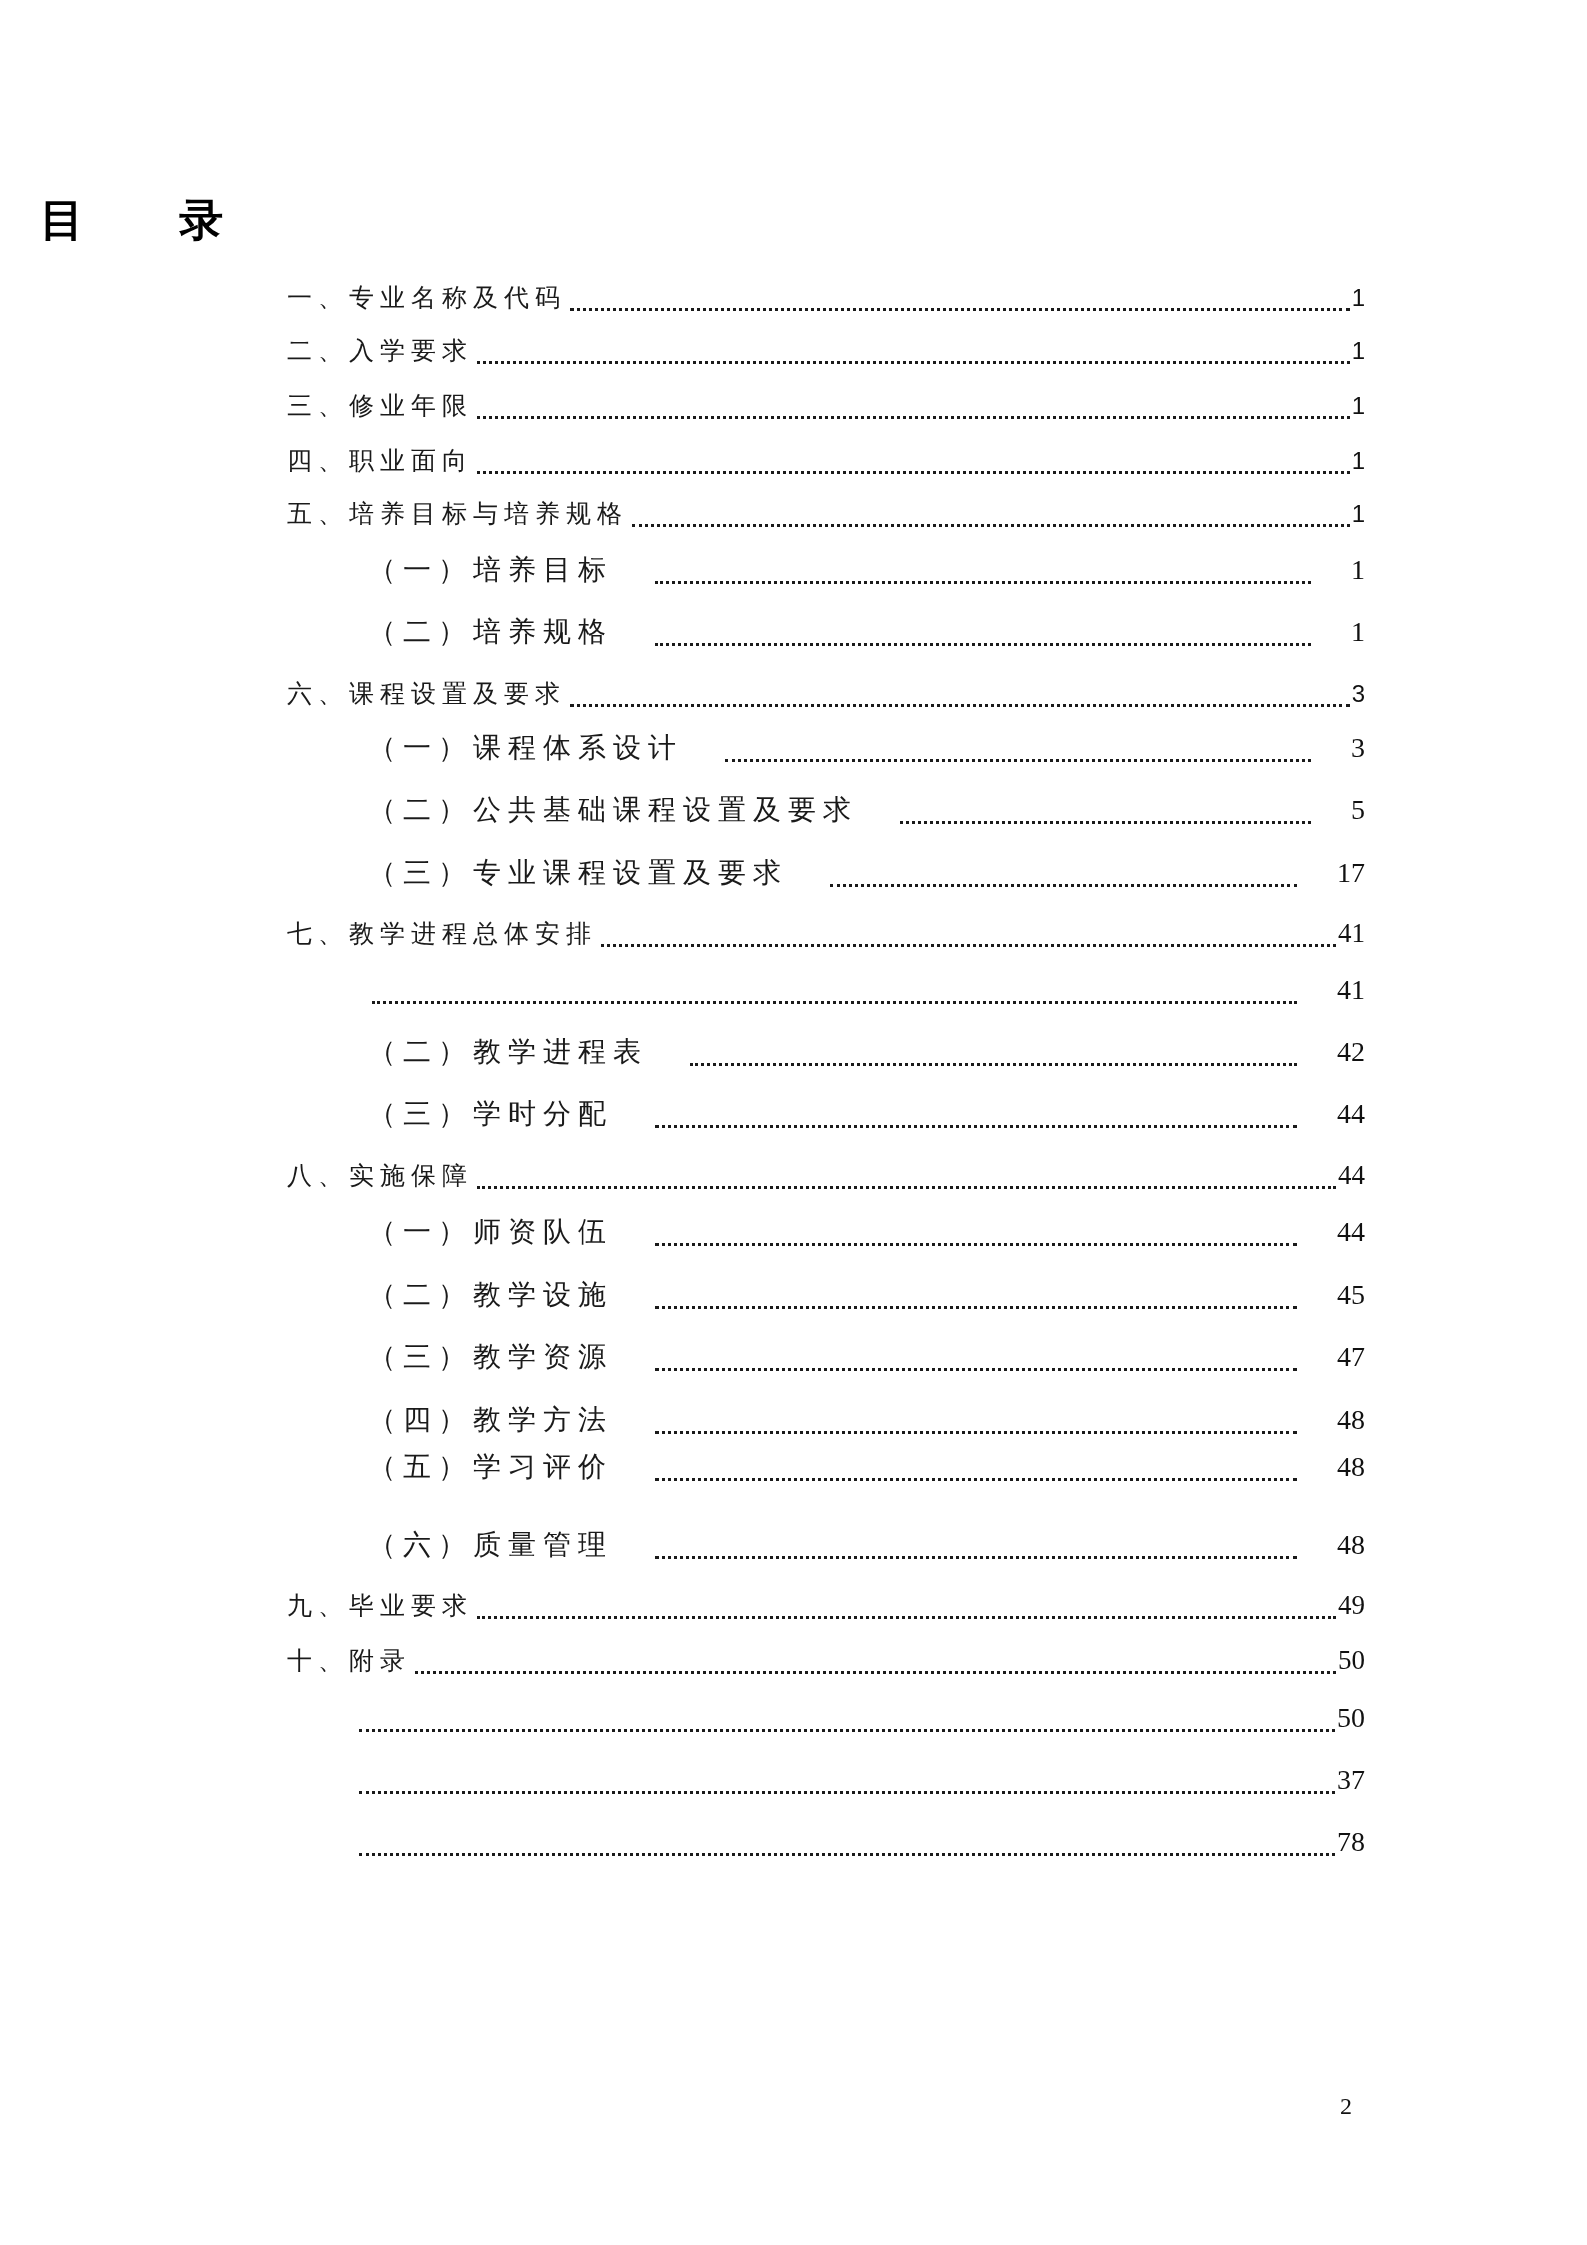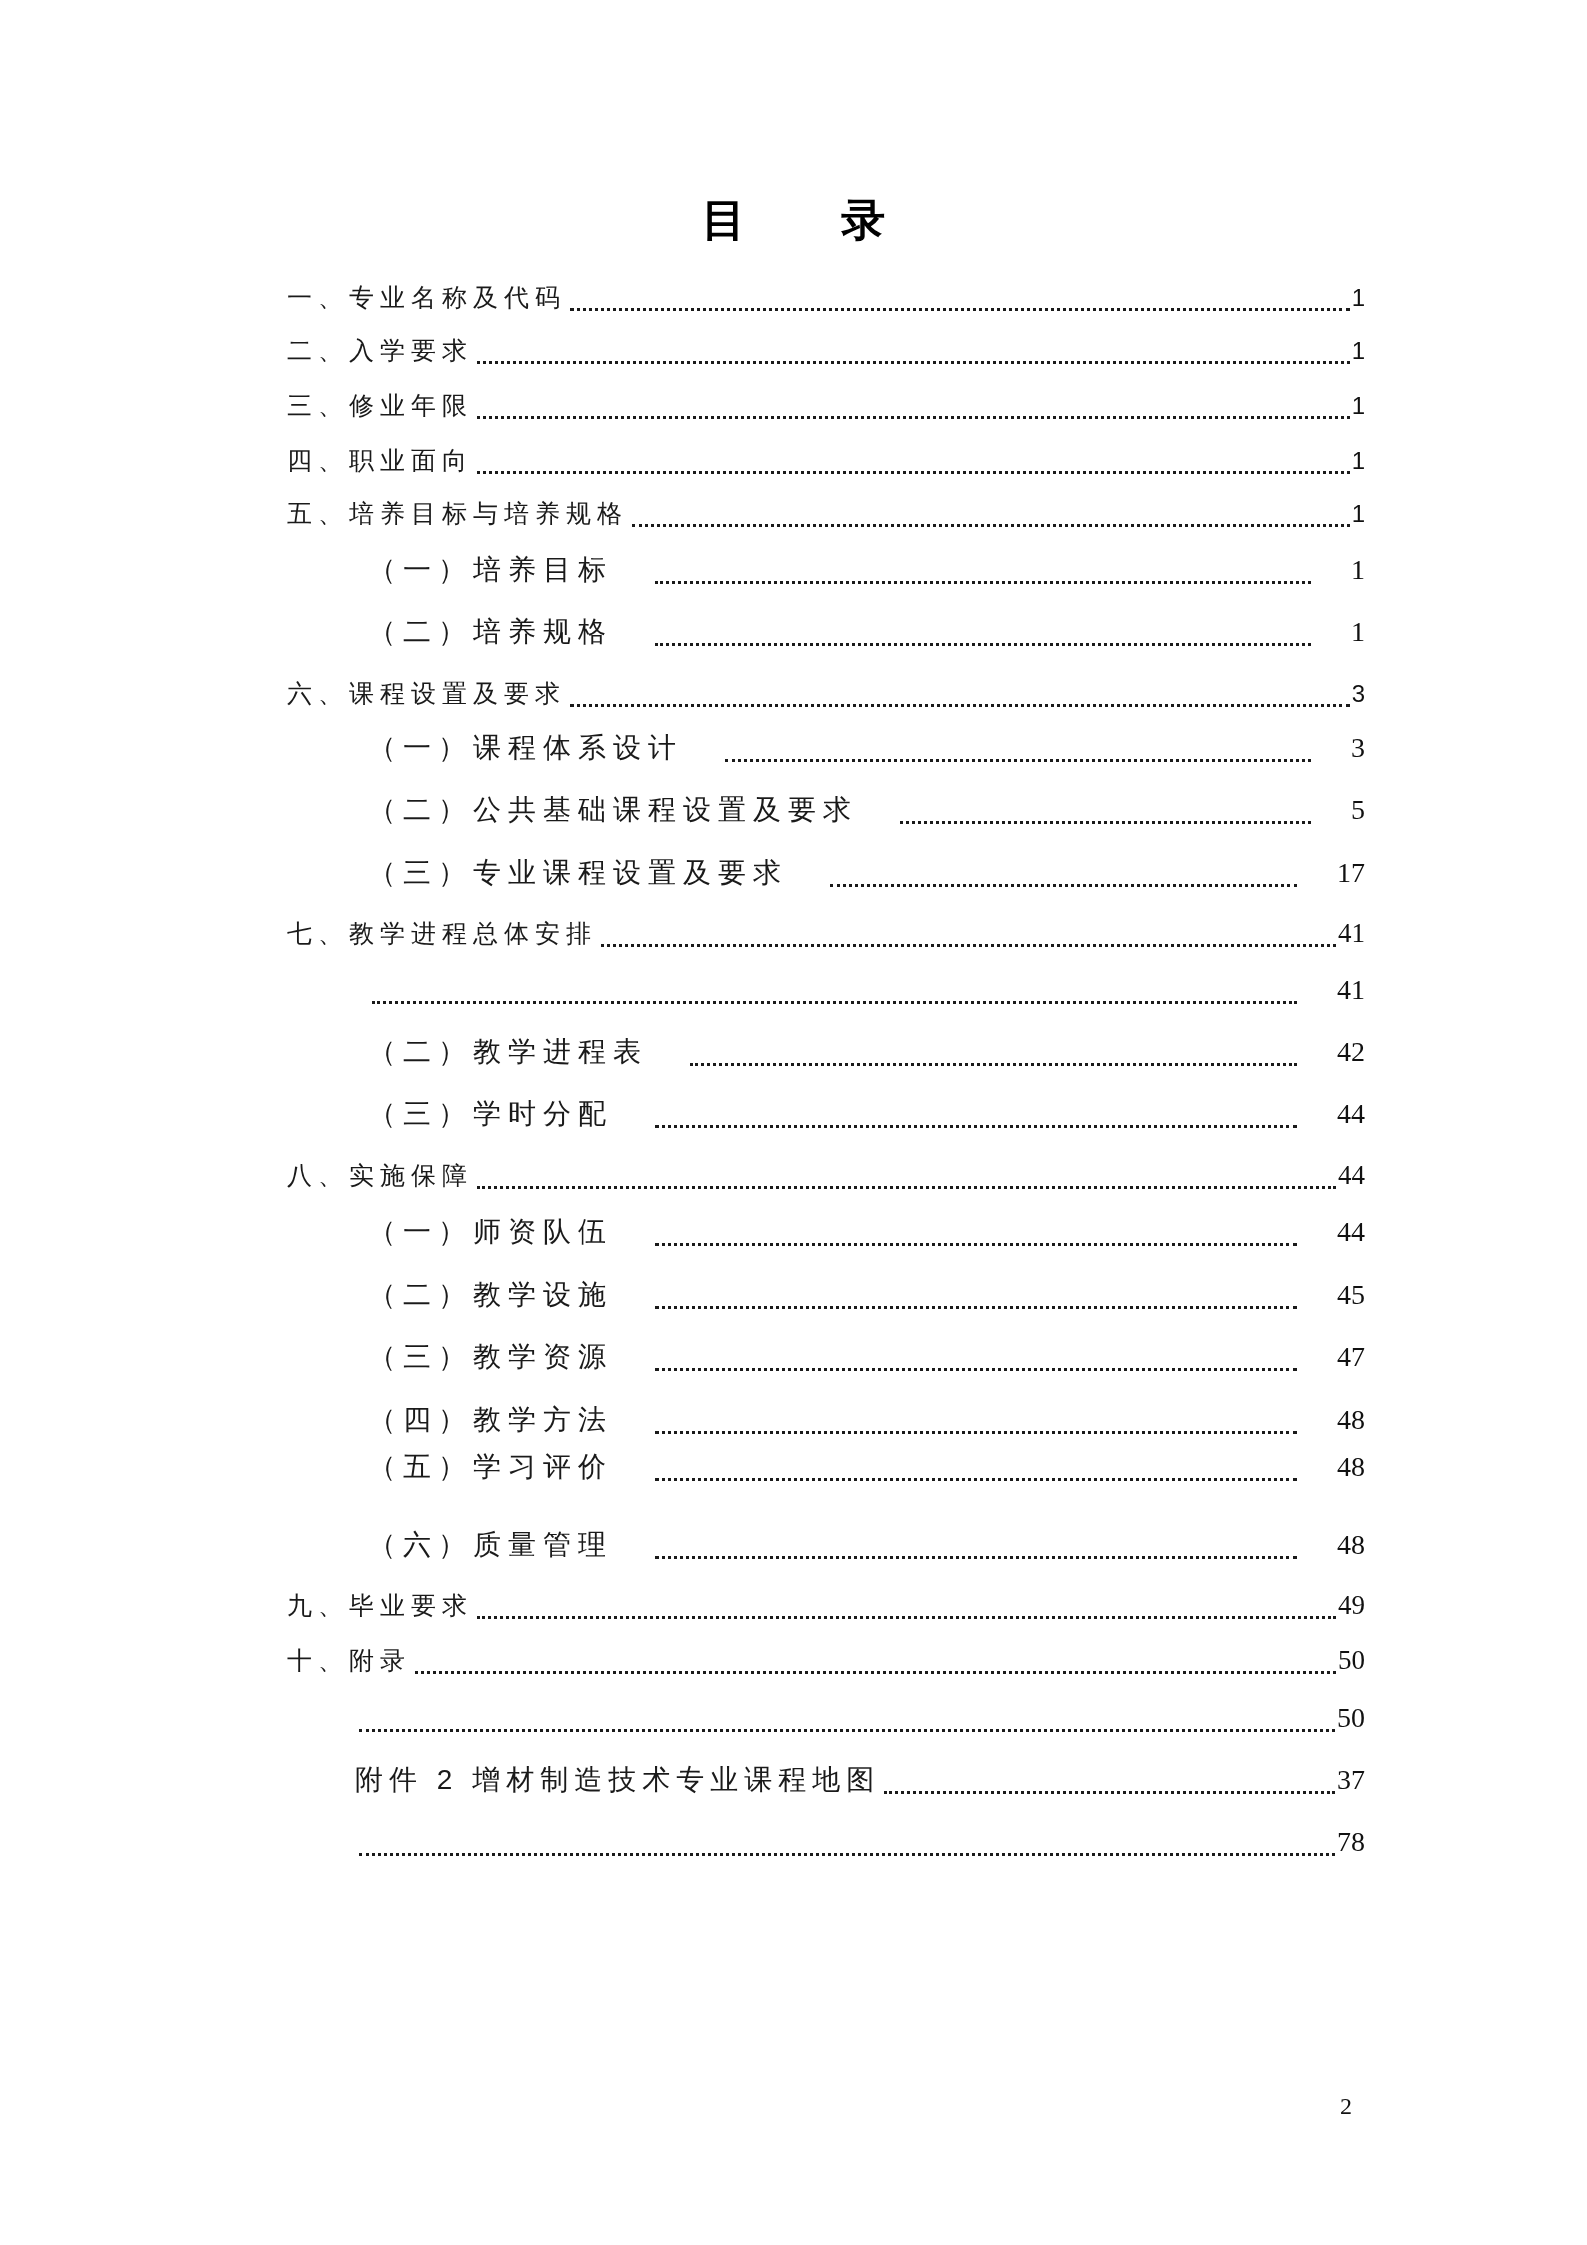--- a/index.html
+++ b/index.html
@@ -20,21 +20,20 @@
       left: 0; top: 0;
       width: 1587px;
       height: 2245px;
       background: #ffffff;
     }
     .toc-title {
       position: absolute;
       left: 0;
       top: 190px;
       width: 1587px;
-      text-align: center;
       font-family: "DejaVu Sans", "Liberation Sans", sans-serif;
       font-weight: bold;
       font-size: 44px;
       letter-spacing: 40px;
       padding-left: 40px;
       box-sizing: border-box;
       color: #000;
       line-height: 60px;
     }
     .toc-list {
@@ -259,21 +258,20 @@
       <span class="toc-leader"></span>
       <span class="toc-page">50</span>
     </li>
 
     <li class="toc-row appendix" style="top:1698px">
       <span class="toc-leader"></span>
       <span class="toc-page">50</span>
     </li>
 
     <li class="toc-row appendix" style="top:1760px">
-      <span class="toc-label">附件 2 增材制造技术专业课程地图</span>
       <span class="toc-leader"></span>
       <span class="toc-page">37</span>
     </li>
 
     <li class="toc-row appendix" style="top:1822px">
       <span class="toc-leader"></span>
       <span class="toc-page">78</span>
     </li>
   </ul>
 

